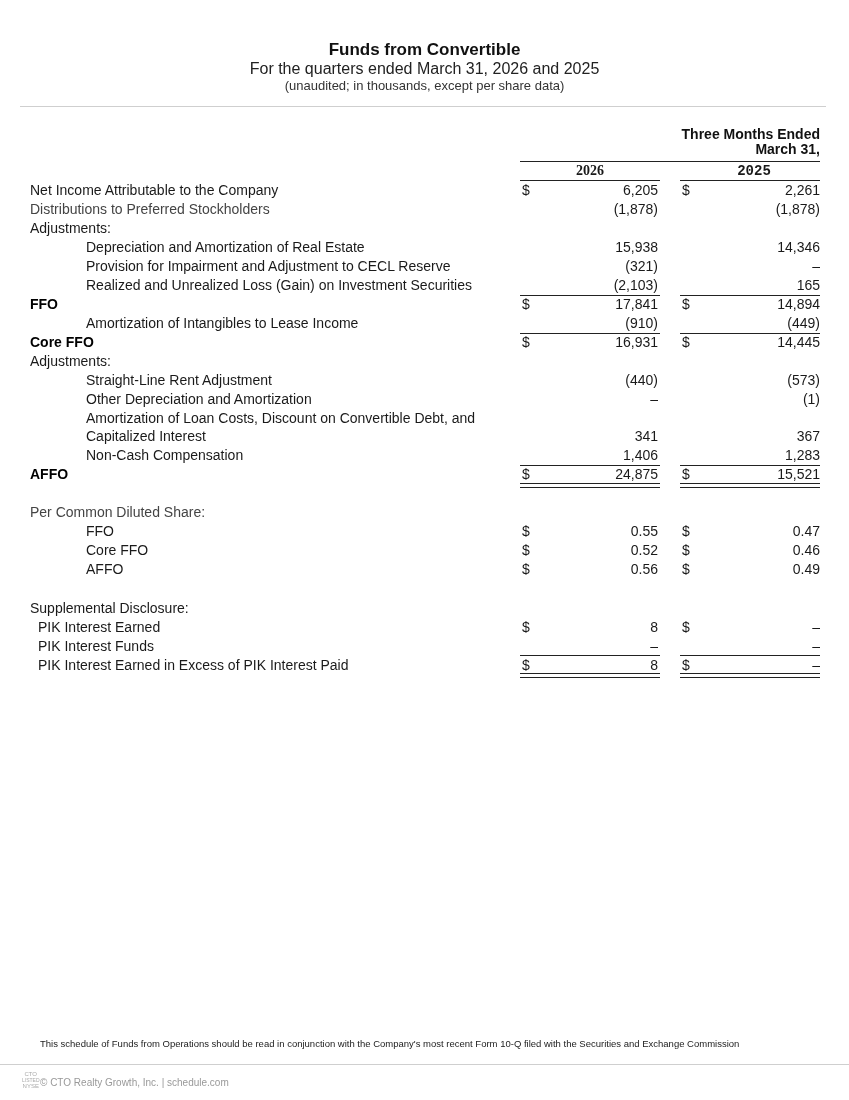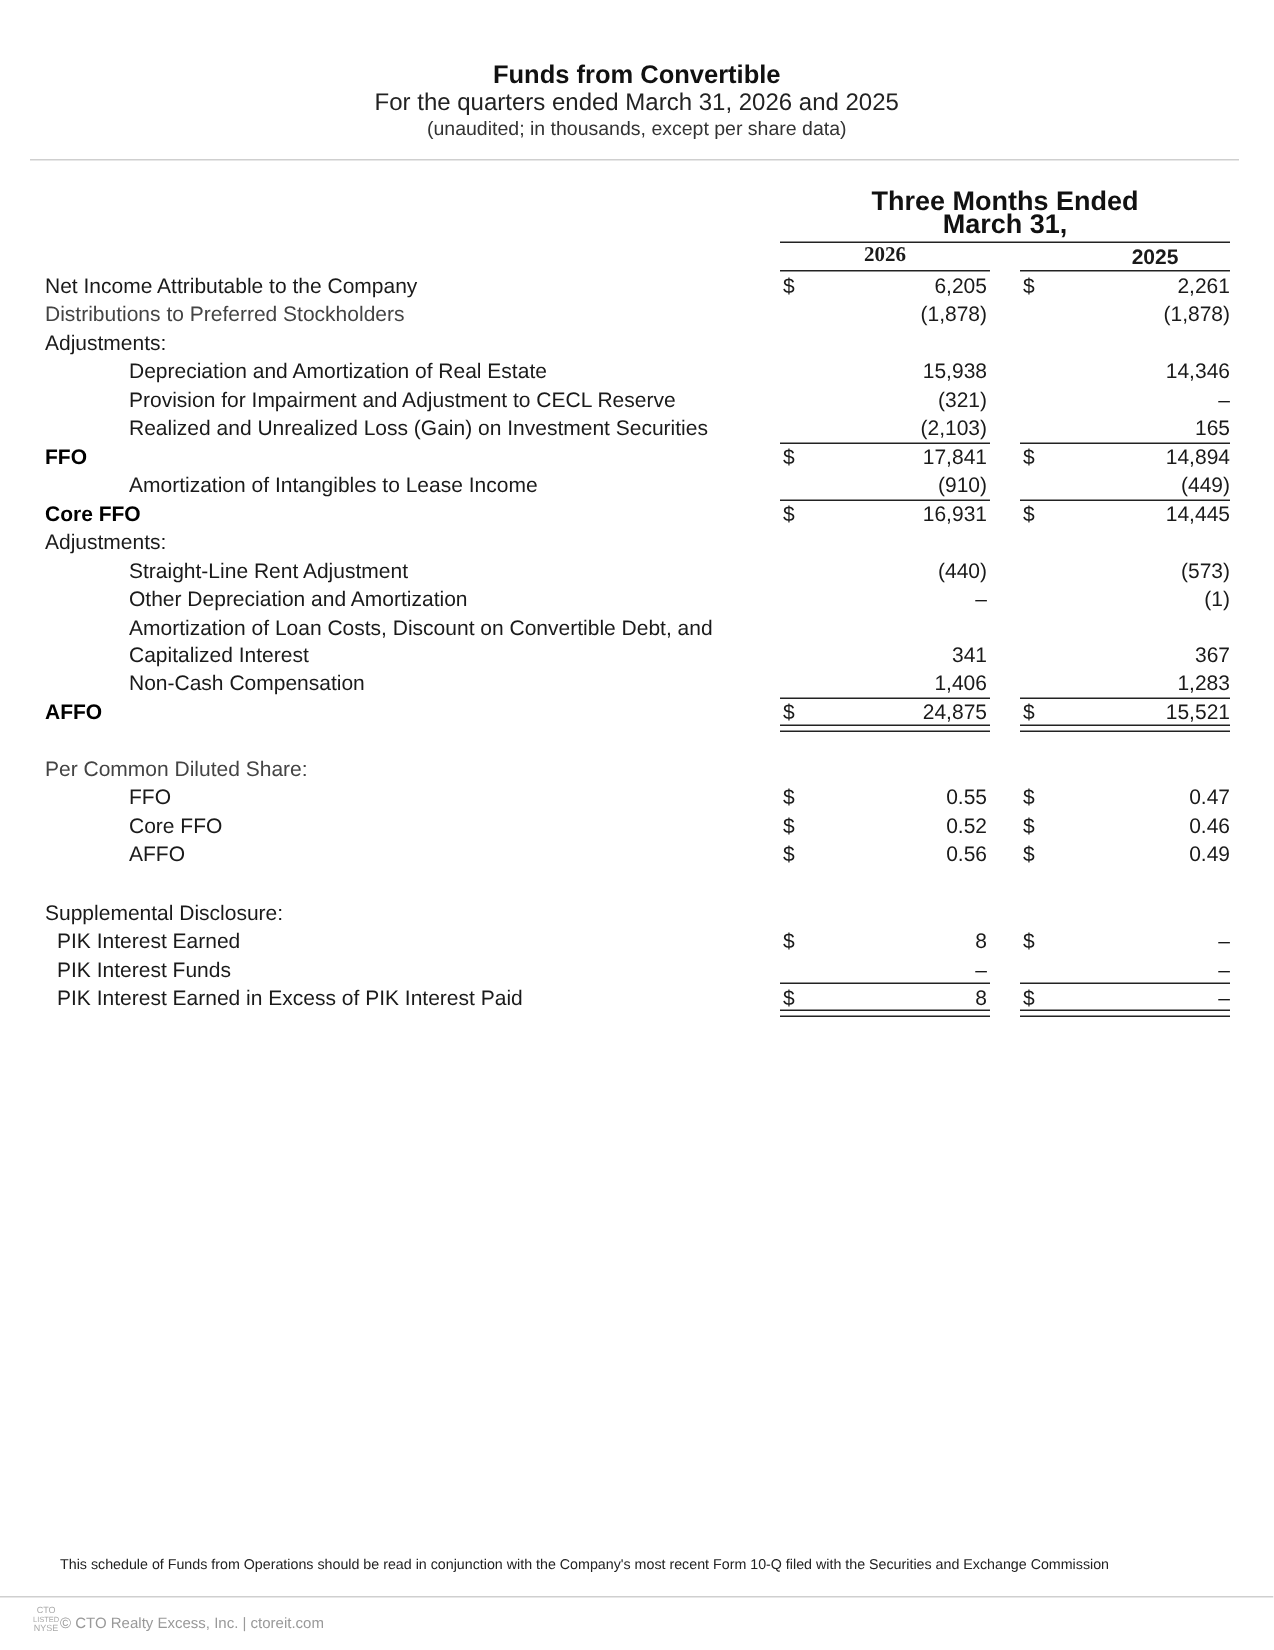--- a/index.html
+++ b/index.html
@@ -4,25 +4,25 @@
 <style>
   html, body { margin:0; padding:0; background:#ffffff; }
   body { width:849px; height:1100px; position:relative; overflow:hidden;
          font-family:"Liberation Sans", sans-serif; color:#1a1a1a; }
   .header { position:absolute; top:40px; left:0; width:849px; text-align:center; }
   .title { font-size:17px; font-weight:bold; line-height:20px; color:#111; }
   .subtitle { font-size:16px; line-height:18px; color:#222; }
   .note { font-size:13px; line-height:16px; color:#333; }
   .hr-top { position:absolute; top:106px; left:20px; width:806px; height:1px; background:#cfcfcf; }
 
-  .colhead { position:absolute; top:127px; left:520px; width:300px; text-align:center;
-             font-size:18px; font-weight:bold; line-height:15px; color:#111; }
+  .colhead { position:absolute; top:127px; left:520px; width:300px; text-align:right;
+             font-size:14px; font-weight:bold; line-height:15px; color:#111; }
   .colhead-line { position:absolute; top:161px; left:520px; width:300px; height:1px; background:#222; }
   .year { position:absolute; top:163px; font-size:14px; font-weight:bold; width:140px; text-align:center; }
-  .year.y1 { left:520px;font-family:Liberation Serif, serif; } .year.y2 { left:700px; }
+  .year.y1 { left:520px;font-family:Liberation Serif, serif; } .year.y2 { left:684px;font-family:Liberation Mono, monospace; }
   .year-line { position:absolute; top:180px; height:1px; background:#222; width:140px; }
 
   .row { position:absolute; left:0; width:849px; height:19px; font-size:14px; line-height:19px; }
   .row .label { position:absolute; left:30px; white-space:nowrap; }
   .row .label.indent { left:46px;margin-left:40px; }
   .row .label.indent2 { left:38px; }
   .row .label.bold { font-weight:bold; color:#000; }
   .row .label.muted { color:#444; }
   .cur { position:absolute; width:12px; }
   .cur.c1 { left:522px; } .cur.c2 { left:682px; }
@@ -201,14 +201,14 @@
 <div class="dline" style="top:673px; left:520px"></div>
 <div class="dline" style="top:673px; left:680px"></div>
 
 <div class="footnote">This schedule of Funds from Operations should be read in conjunction with the Company's most recent Form 10-Q filed with the Securities and Exchange Commission</div>
 <div class="hr-bottom"></div>
 <div class="logo">
   <div style="font-size:6px">CTO</div>
   <div>LISTED</div>
   <div style="font-size:6px">NYSE</div>
 </div>
-<div class="copyright">© CTO Realty Excess, Inc. | ctoreit.com</div>
+<div class="copyright">© CTO Realty Growth, Inc. | schedule.com</div>
 <div class="pagenum">13</div>
 
 </body></html>

